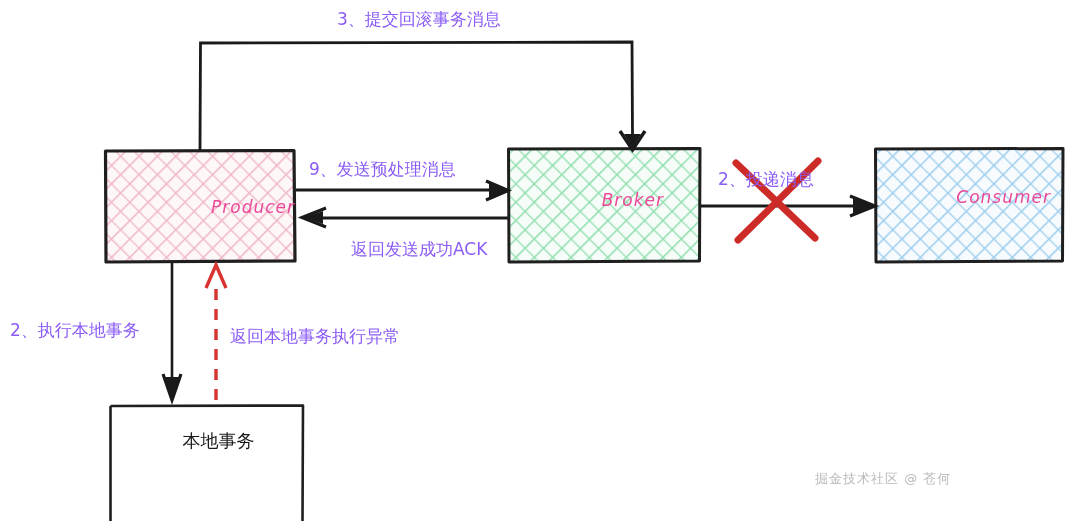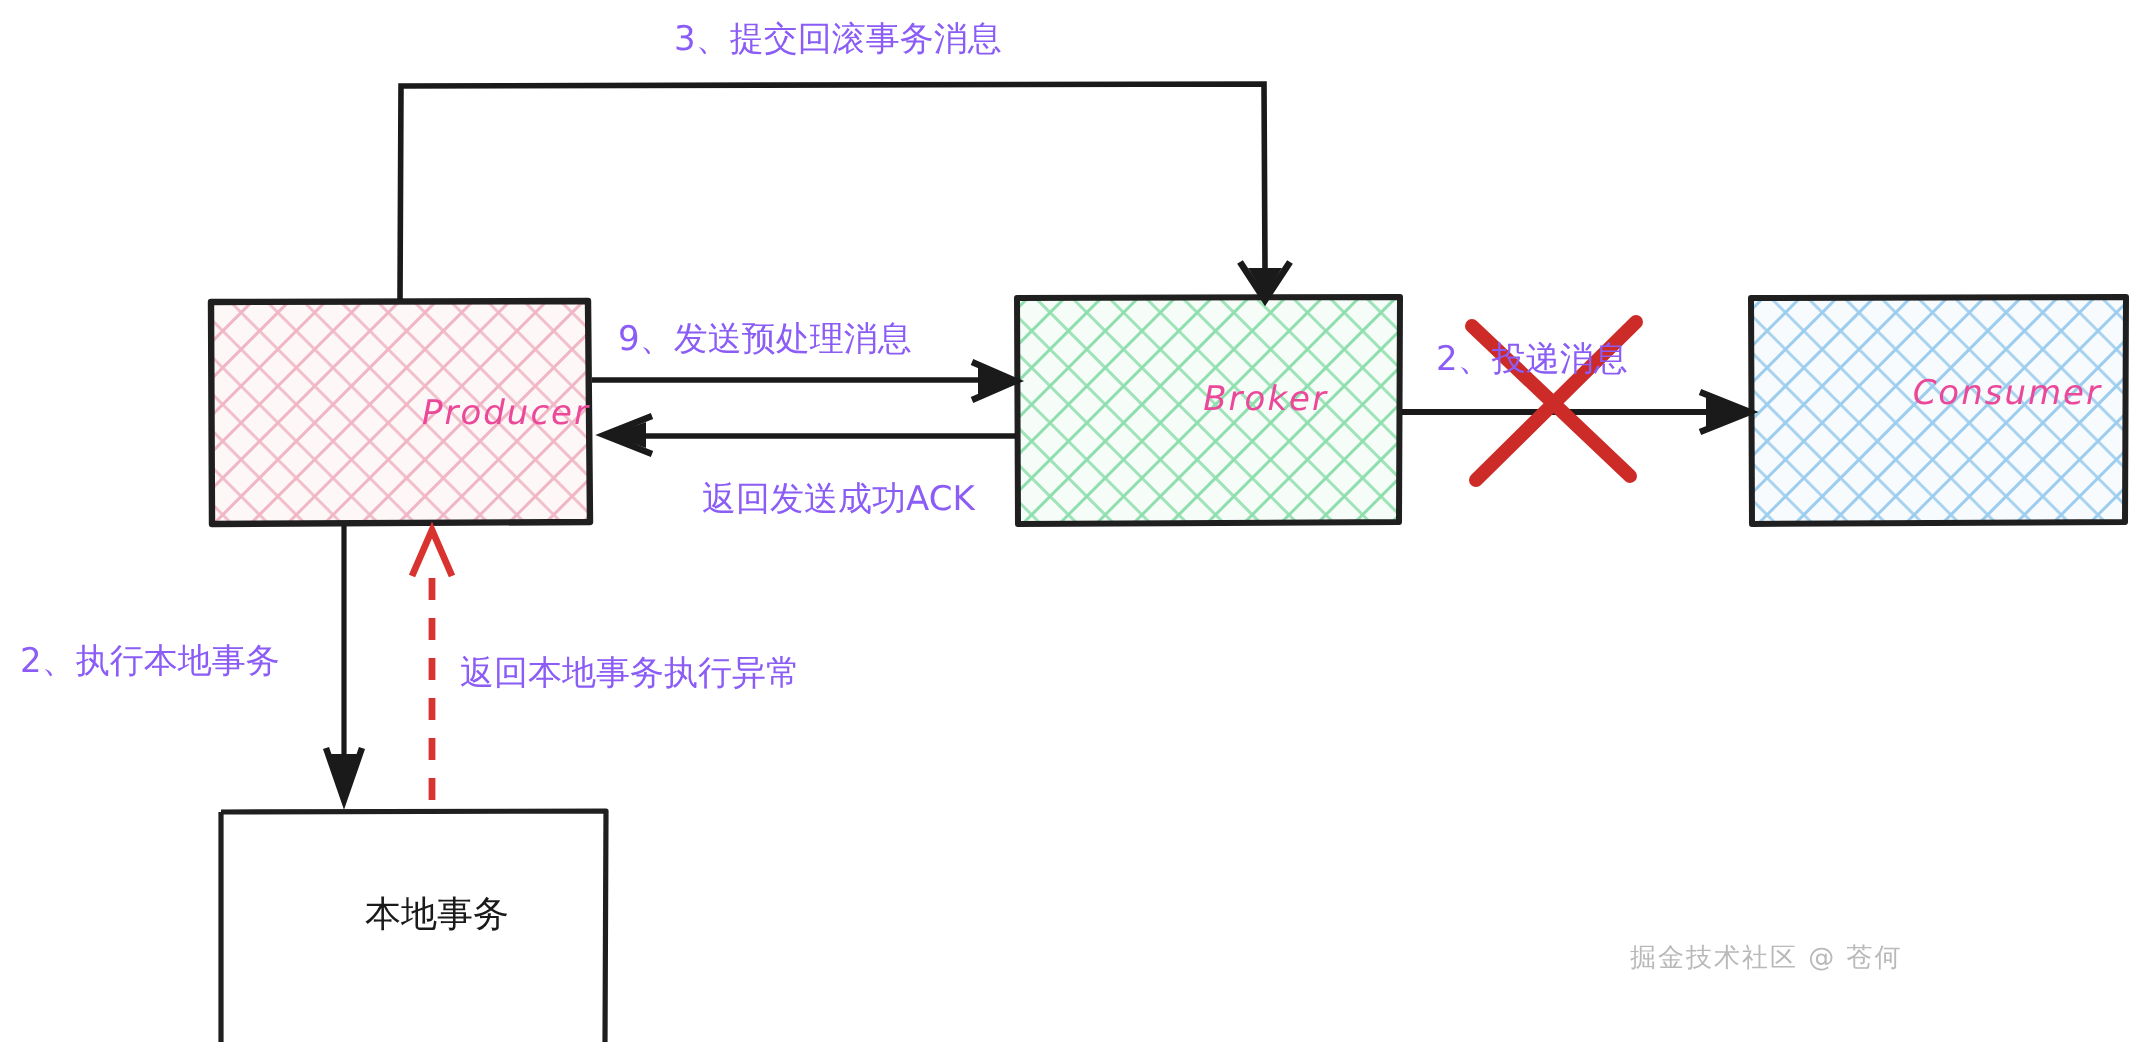--- a/index.html
+++ b/index.html
@@ -152,21 +152,21 @@
       <line x1="818" y1="161" x2="738" y2="240" stroke="#cc2b27" stroke-width="7" stroke-linecap="round"></line>
     </g>
   </svg>
 
   <div class="node-label" style="left:105px; top:197px; width:190px;">Producer</div>
 
   <div class="node-label" style="left:508px; top:190px; width:156px;">Broker</div>
 
   <div class="node-label" style="left:875px; top:187px; width:176px;">Consumer</div>
 
-  <div class="box-text" style="left:110px; top:445px; width:217px;">本地事务</div>
+  <div class="box-text" style="left:110px; top:429px; width:217px;">本地事务</div>
 
   <div class="cn-label" style="left:309px; top:158px;">9、发送预处理消息</div>
 
   <div class="cn-label" style="left:323px; top:238px;margin-left:28px;">返回发送成功ACK</div>
 
   <div class="cn-label" style="left:10px; top:319px;">2、执行本地事务</div>
 
   <div class="cn-label" style="left:230px; top:325px;">返回本地事务执行异常</div>
 
   <div class="cn-label" style="left:337px; top:8px;">3、提交回滚事务消息</div>

